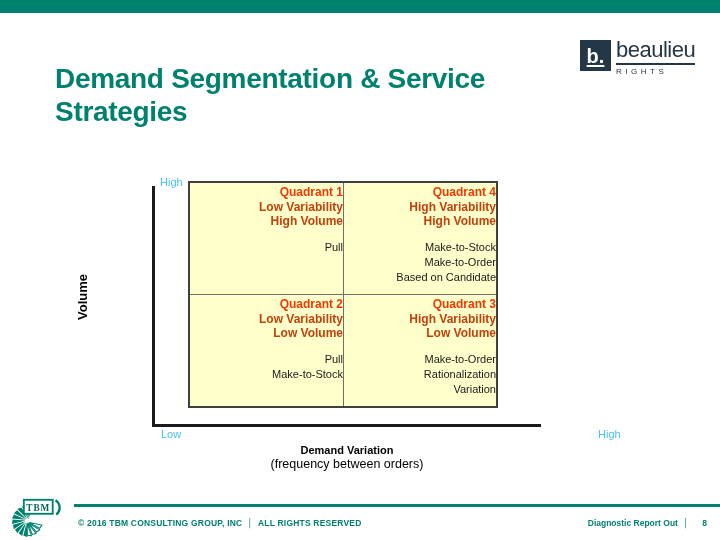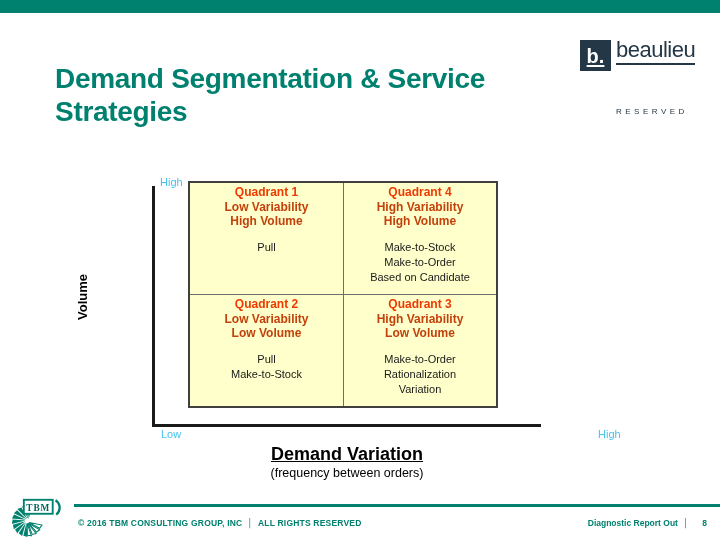--- a/index.html
+++ b/index.html
@@ -10,21 +10,21 @@
   .top-bar { position:absolute; left:0; top:0; width:720px; height:13px; background:var(--teal,#00806E); }
 
   
   .beaulieu { position:absolute; left:580px; top:40px; display:flex; gap:5px; align-items:flex-start; }
   .b-mark {
     width:31px; height:31px; background:var(--navy,#243746); color:#ffffff;
     display:flex; align-items:center; justify-content:center;
     font-size:20px; font-weight:700; line-height:1;
   }
   .b-mark span { text-decoration:underline; text-underline-offset:2px; }
-  .b-word { display:flex; flex-direction:column;gap:40px; }
+  .b-word { display:flex; flex-direction:column; }
   .b-name {
     font-size:22px; color:var(--navy,#243746); font-weight:500; line-height:0.95;
     letter-spacing:-0.5px; border-bottom:2px solid var(--navy,#243746); padding-bottom:2px;
   }
   .b-region { font-size:8px; color:var(--navy,#243746); letter-spacing:3.5px; margin-top:2px; font-weight:500; }
 
   
   .title {
     position:absolute; left:55px; top:63px; width:505px; margin:0;
     font-size:28px; font-weight:700; color:var(--teal,#00806E);
@@ -42,30 +42,30 @@
     position:absolute; left:33px; top:289px; width:100px; height:16px; text-align:center;
     font-weight:700; font-size:13px; color:#000; transform:rotate(-90deg);
   }
 
   
   .quad-grid {
     position:absolute; left:188px; top:181px; width:310px; height:227px;
     background:var(--quadrant-bg,#FFFFCC); border:2px solid #404040; box-sizing:border-box;
     display:grid; grid-template-columns:1fr 1fr; grid-template-rows:111px 1fr;
   }
-  .cell { text-align:center; padding-top:2px; box-sizing:border-box; }
+  .cell { text-align:right; padding-top:2px; box-sizing:border-box; }
   .cell.right  { border-left:1.5px solid #6e6e6e; }
   .cell.bottom { border-top:1.5px solid #6e6e6e; }
   .q-title { font-size:12px; font-weight:700; color:var(--quadrant-title,#F03800); line-height:1.22; }
   .q-bold  { font-size:12px; font-weight:700; color:#c2410c; line-height:1.22; }
   .q-strats { margin-top:11px; font-size:11px; color:#1a1a1a; line-height:1.35; }
 
   
   .x-title-block { position:absolute; left:152px; top:444px; width:390px; text-align:center; color:#000; }
-  .x-title { font-size:18px; font-weight:700;text-decoration:underline; }
+  .x-title { font-size:11px; font-weight:700; }
   .x-sub { font-size:12.5px; margin-top:1px; }
 
   
   .footer-line { position:absolute; left:74px; top:504px; width:646px; height:3px; background:var(--teal,#00806E); }
   .tbm-logo { position:absolute; left:6px; top:497px; width:58px; height:41px; }
   .footer-left {
     position:absolute; left:78px; top:518px; font-size:8.5px; font-weight:700;
     color:var(--teal,#00806E); letter-spacing:0.2px; display:flex; align-items:center;
   }
   .footer-right {
@@ -81,21 +81,21 @@
 <div class="slide">
 
   <div class="top-bar"></div>
 
   <div class="beaulieu">
     <div class="b-mark">
       <span>b.</span>
     </div>
     <div class="b-word">
       <div class="b-name">beaulieu</div>
-      <div class="b-region">RESERVED</div>
+      <div class="b-region">RIGHTS</div>
     </div>
   </div>
 
   <h1 class="title">Demand Segmentation &amp; Service Strategies</h1>
 
   <div class="axis-blue y-top">High</div>
   <div class="y-axis-line"></div>
   <div class="x-axis-line"></div>
   <div class="axis-blue origin-low">Low</div>
   <div class="axis-blue x-high">High</div>

